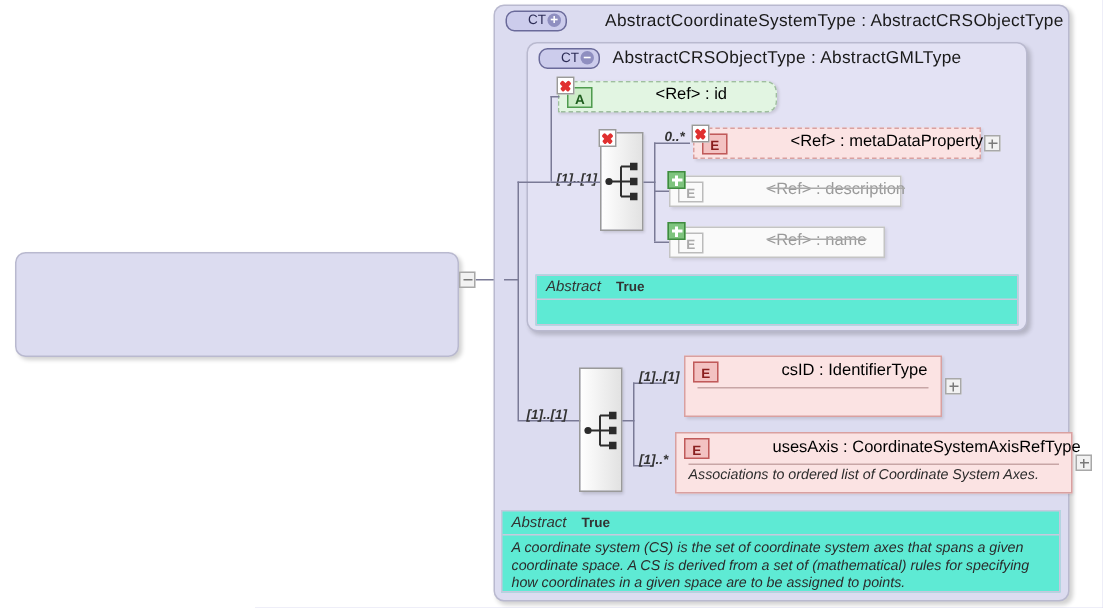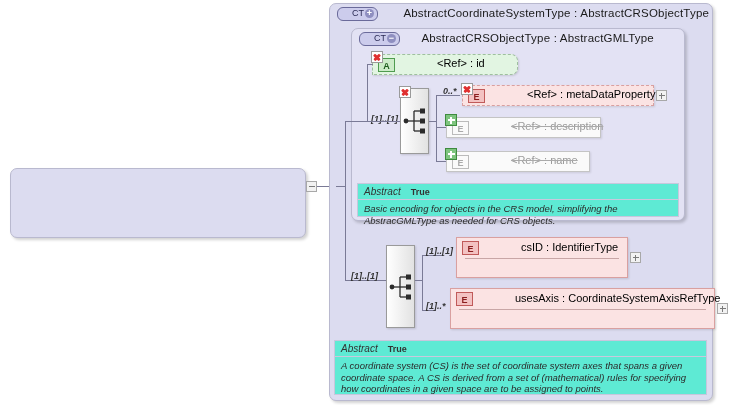--- a/index.html
+++ b/index.html
@@ -216,21 +216,21 @@
     </span>
     <span style="margin-left:22px;font-size:11.5px;">AbstractCoordinateSystemType : AbstractCRSObjectType</span>
   </div>
 
   <div class="ctbox light" style="left:351px;top:28px;width:334px;height:193px;background:#e3e2f4;"></div>
 
   <div class="boxtitle" style="left:359px;top:32px;">
     <span class="ctbadge">
       <span>CT</span><span class="sym">−</span>
     </span>
-    <span style="margin-left:18px;font-size:11.5px;">AbstractCRSObjectType : AbstractGMLType</span>
+    <span style="margin-left:5px;font-size:11.5px;">AbstractCRSObjectType : AbstractGMLType</span>
   </div>
 
   <div class="node attr" style="left:372px;top:54px;width:146px;height:21px;">
     <div class="nbadge">A</div>
     <div class="label">&lt;Ref&gt;     : id</div>
   </div>
   <div class="xbadge" style="left:371px;top:51px;"></div>
 
   <div class="seqbox" style="left:400px;top:88px;width:29px;height:66px;"></div>
   <svg class="seqicon" style="left:403px;top:108px;" width="24" height="26" viewBox="0 0 24 26">
@@ -274,21 +274,20 @@
   <div class="node dep" style="left:446px;top:151px;width:144px;height:21px;">
     <div class="nbadge">E</div>
     <div class="label">&lt;Ref&gt;      : name</div>
   </div>
   <div class="plusbadge" style="left:445px;top:148px;"></div>
 
   <div class="docpanel" style="left:357px;top:183px;width:322px;height:34px;">
     <div class="absrow">
       <span>Abstract</span><span class="val">True</span>
     </div>
-    <div class="doctext" style="white-space:normal;">Basic encoding for objects in the CRS model, simplifying the AbstracGMLType as needed for CRS objects.</div>
   </div>
 
   <div class="ln lnv" style="left:345px;top:121px;height:159px;"></div>
   <div class="ln lnh" style="left:336px;top:186px;width:10px;"></div>
   <div class="ln lnh" style="left:345px;top:121px;width:22px;"></div>
   <div class="ln lnh" style="left:345px;top:280px;width:42px;"></div>
   <div class="occ" style="left:351px;top:271px;">[1]..[1]</div>
 
   <div class="seqbox" style="left:386px;top:245px;width:29px;height:83px;"></div>
   <svg class="seqicon" style="left:389px;top:274px;" width="24" height="26" viewBox="0 0 24 26">
@@ -314,20 +313,21 @@
     <div class="label" style="top:3px;">csID        : IdentifierType</div>
     <div class="sep"></div>
   </div>
   <div class="expander plus" style="left:630px;top:252px;"></div>
 
   <div class="occ" style="left:426px;top:301px;">[1]..*</div>
   <div class="node elem" style="left:450px;top:288px;width:265px;height:41px;">
     <div class="nbadge">E</div>
     <div class="label" style="top:3px;">usesAxis : CoordinateSystemAxisRefType</div>
     <div class="sep"></div>
+    <div class="ndoc">Associations to ordered list of Coordinate System Axes.</div>
   </div>
   <div class="expander plus" style="left:717px;top:303px;"></div>
 
   <div class="docpanel" style="left:334px;top:340px;width:373px;height:55px;">
     <div class="absrow">
       <span>Abstract</span><span class="val">True</span>
     </div>
     <div class="doctext" style="white-space:normal;">A coordinate system (CS) is the set of coordinate system axes that spans a given coordinate space. A CS is derived from a set of (mathematical) rules for specifying how coordinates in a given space are to be assigned to points.</div>
   </div>
 

